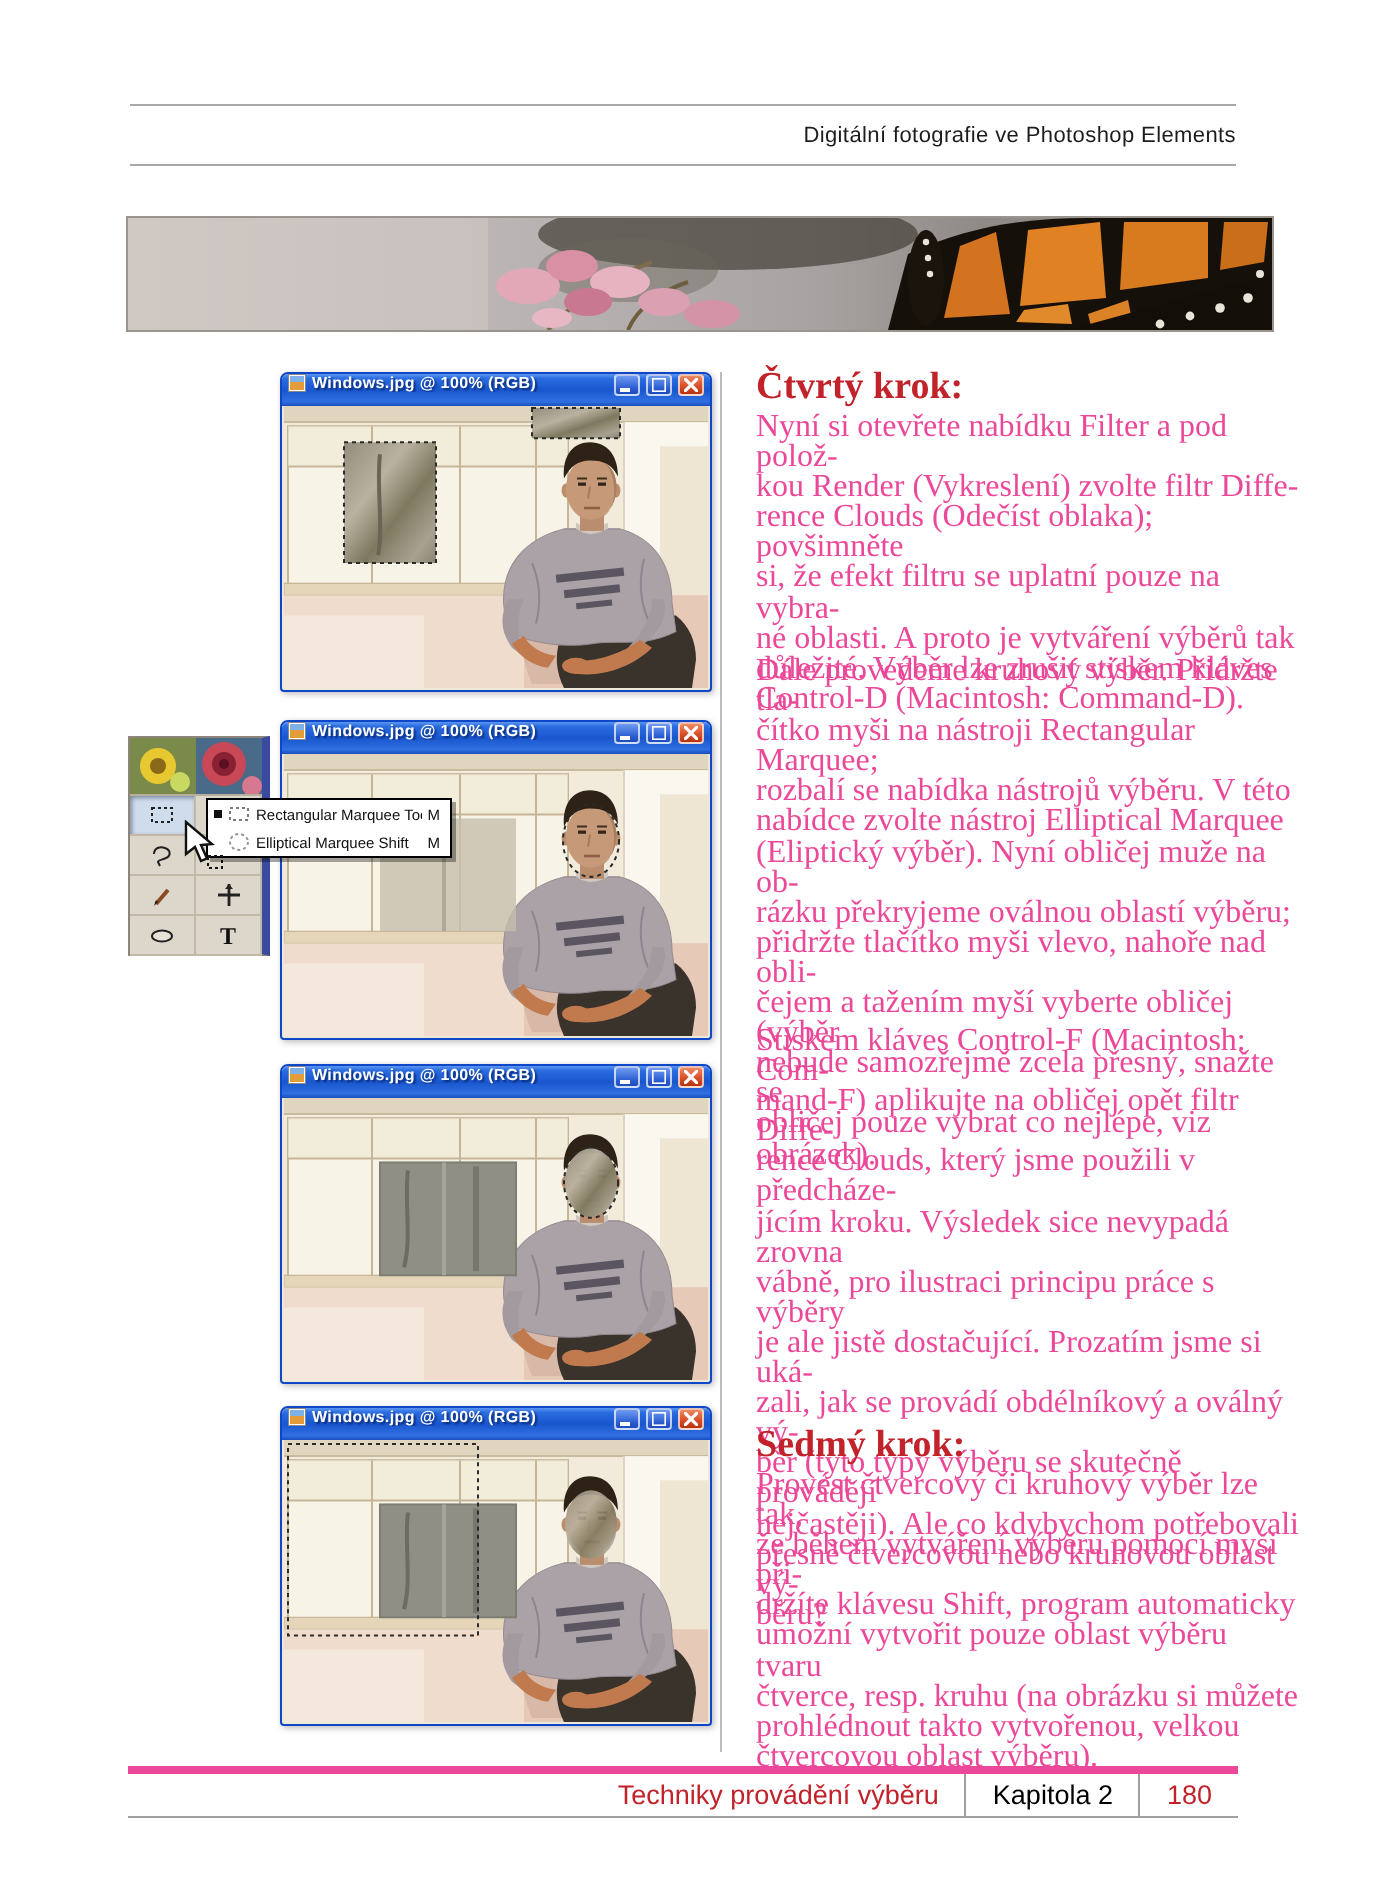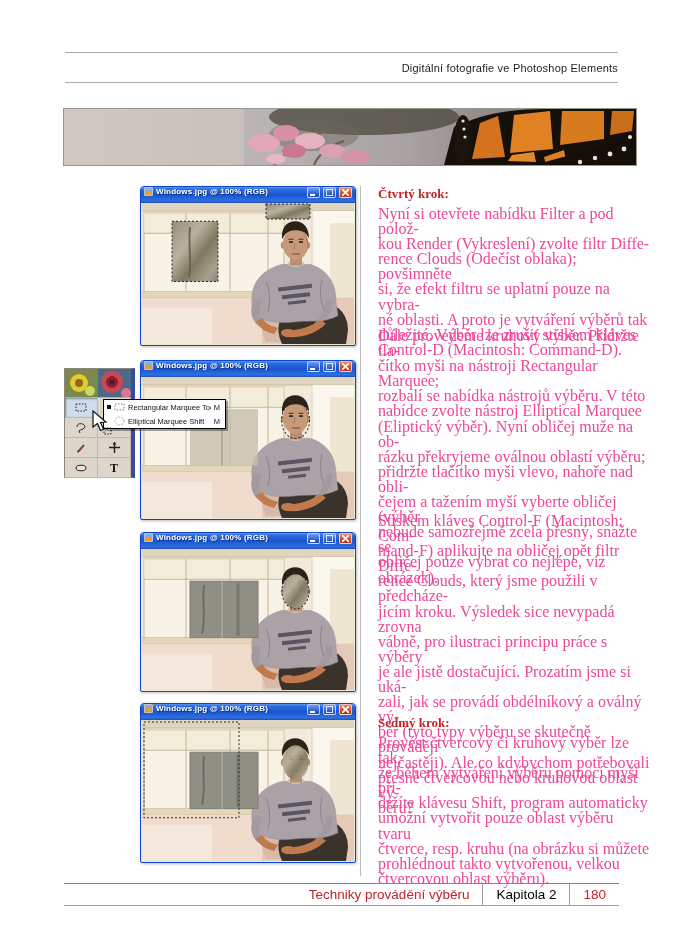--- a/index.html
+++ b/index.html
@@ -9,36 +9,36 @@
   }
   
   .header{
     position:absolute;left:65px;top:52px;width:553px;height:29px;
     border-top:1px solid #a8a8a8;border-bottom:1px solid #a8a8a8;
     display:flex;align-items:center;justify-content:flex-end;
   }
   .header-title{font-size:11px;color:#1c1c1c;letter-spacing:.2px;}
   .footer{
     position:absolute;left:64px;top:883px;width:555px;height:21px;
-    border-top:1px solid #ec4899;border-bottom:1px solid #a0a0a0;
+    border-top:4px solid #ec4899;border-bottom:1px solid #a0a0a0;
     display:flex;align-items:center;justify-content:flex-end;font-size:13.5px;
   }
   .footer .seg{padding:0 13px;line-height:20px;}
   .footer .sep{width:1px;height:21px;background:#a0a0a0;}
   .red{color:#c2222a;}
   
   .banner{position:absolute;left:63px;top:108px;width:572px;height:56px;border:1px solid #9a948e;}
   .banner svg{display:block;width:100%;height:100%;}
   
   .col-divider{position:absolute;left:360px;top:186px;width:1px;height:690px;background:#bcbcbc;}
   
   .section{position:absolute;left:378px;width:272px;}
   .section h2{
     margin:0 0 4px 0;font-family:"Liberation Serif",serif;font-weight:bold;
-    font-size:13px;color:#c2222a;line-height:17px;
+    font-size:19px;color:#c2222a;line-height:17px;
   }
   .section .body{
     font-family:"Liberation Serif",serif;font-size:16px;line-height:15.1px;
     color:#ec4899;white-space:pre-line;
   }
   
   .xp-window{
     position:absolute;left:140px;width:214px;height:158px;
     border:1px solid #1047c8;border-radius:4px 4px 2px 2px;background:#ece9d8;
     box-shadow:1px 1px 3px rgba(60,60,60,.35);

